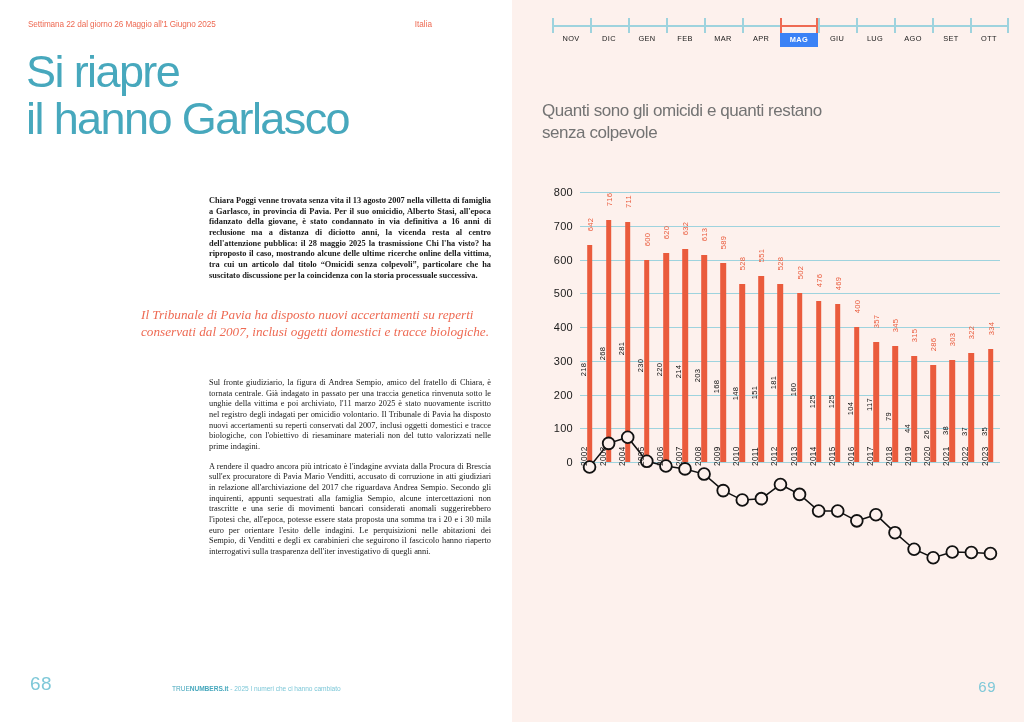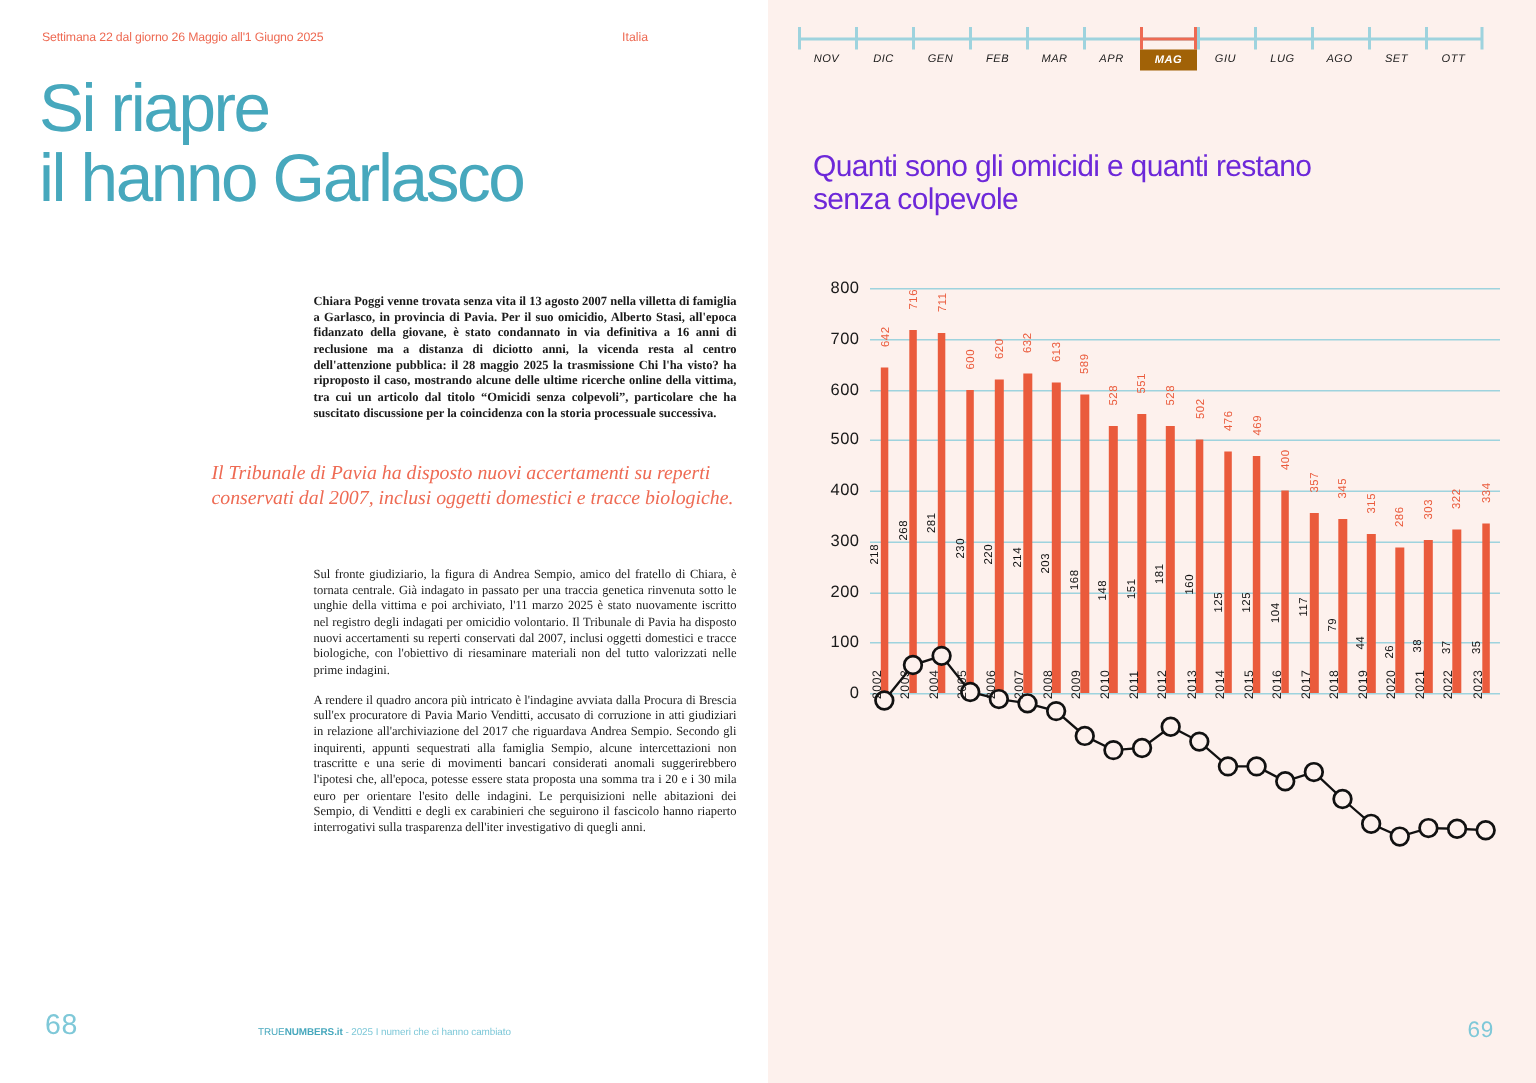--- a/index.html
+++ b/index.html
@@ -77,21 +77,21 @@
   
   .page-right {
     position: relative;
     width: 512px; height: 722px;
     background: #fdf1ed;
     flex: 0 0 512px;
   }
 
   
   .timeline {
-    position: absolute; left: 20px; top: 18px; width: 456px; height: 34px; font-style: italic;
+    position: absolute; left: 40px; top: 18px; width: 456px; height: 34px;
   }
   .tl-line {
     position: absolute; left: 0; top: 7px; width: 100%; height: 1.6px;
     background: #9ed3de;
   }
   .tl-months {
     position: absolute; left: 0; top: 0; width: 100%; height: 34px;
     display: flex;
   }
   .tl-month { position: relative; flex: 1 1 0; }
@@ -108,27 +108,27 @@
     text-align: center; font-size: 7.4px; color: #1a1a1a; letter-spacing: 0.35px;
   }
   .tl-month.active .tl-tick { background: #ee6a53; }
   .tl-month.active .tl-seg {
     position: absolute; left: 0; top: 7px; width: 100%; height: 1.8px; background: #ee6a53;
   }
   .tl-month.active .tl-tick-right {
     position: absolute; right: 0; top: 0px; width: 1.6px; height: 15px; background: #ee6a53;
   }
   .tl-month.active .tl-label {
-    background: #a16207; color: #ffffff; font-weight: 700;
+    background: #3b82f6; color: #ffffff; font-weight: 700;
     padding: 2px 0 2.5px; top: 15px; letter-spacing: 0.4px;
   }
 
   .chart-title {
     position: absolute; left: 30px; top: 100px; width: 430px;
-    color: #6d28d9; font-size: 20px; line-height: 22px; letter-spacing: -0.45px;
+    color: #737373; font-size: 17px; line-height: 22px; letter-spacing: -0.45px;
   }
 
   
   .chart {
     position: absolute; left: 30px; top: 192px; width: 460px; height: 270px;
   }
   .plot {
     position: absolute; left: 38px; top: 0; right: 2px; bottom: 0;
   }
   .gridlines { position: absolute; inset: 0; }

